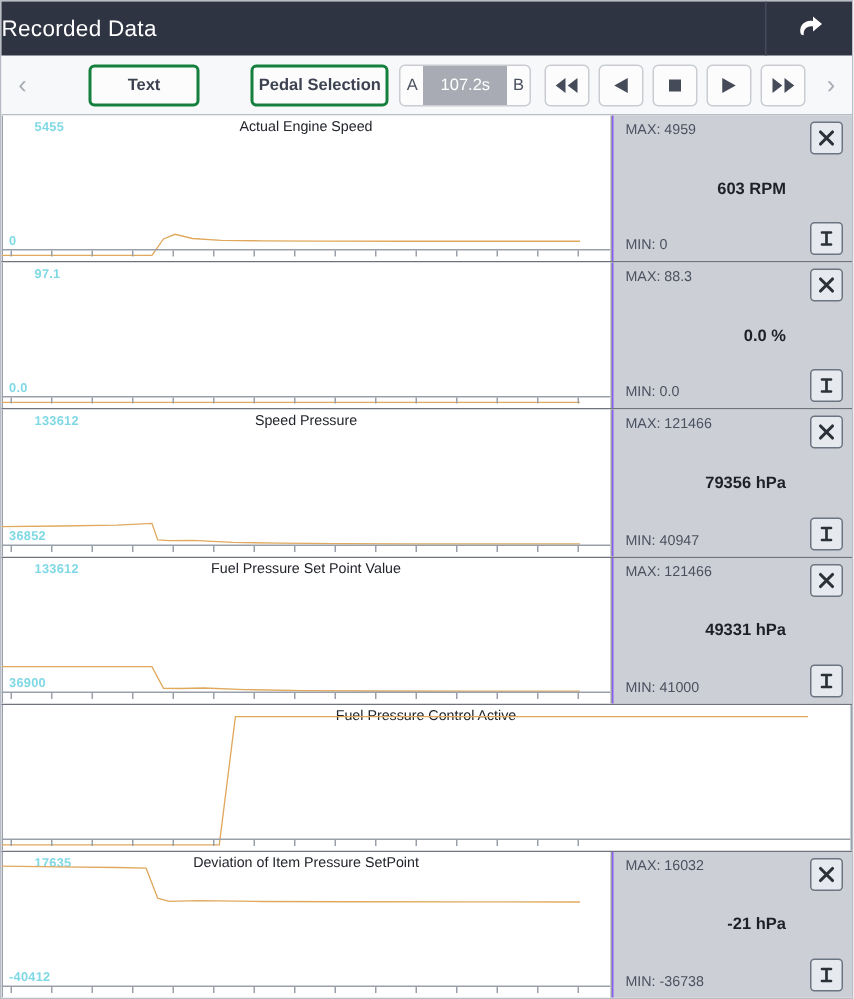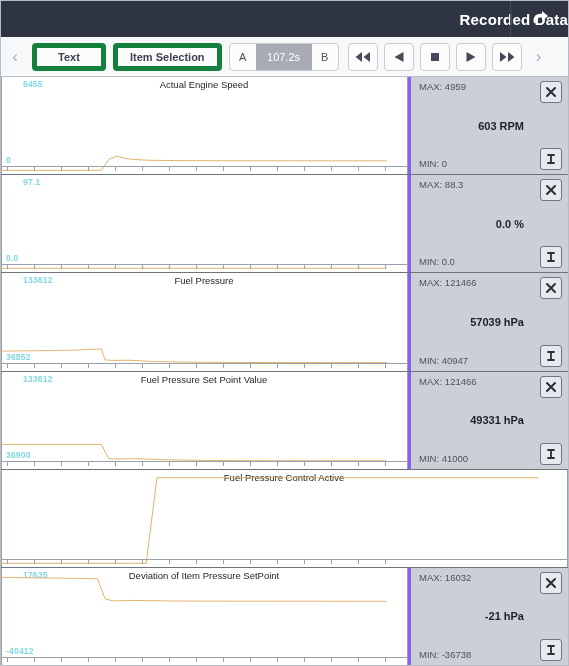--- a/index.html
+++ b/index.html
@@ -12,46 +12,47 @@
   #app { width: 569px; height: 666px; display: flex; flex-direction: column;
          border: 1px solid #b8bcc4; background:#fff; }
 
   
   .header {
     height: 36px; flex: 0 0 36px;
     background: #2f3442;
     display: flex; align-items: center; position: relative;
   }
   .header-title {
-    position:absolute; left:0; right:0; text-align:right;
-    color:#ffffff; font-size:15px; font-weight:bold; letter-spacing:.2px;
+    position:absolute; left:0; right:0; text-align:left;
+    color:#ffffff; font-size:15px; font-weight:normal; letter-spacing:.2px;
   }
   .header-right {
     position:absolute; right:0; top:0; bottom:0; width:58px;
     display:flex; align-items:center; justify-content:center;
     border-left:1px solid #444b5c;
   }
   .ico-return { width:24px; height:20px; display:block; }
 
   
   .toolbar {
     height: 40px; flex: 0 0 40px;
     background:#f7f8f9; border-bottom:1px solid #b9bdc5;
     display:flex; align-items:center; padding:0 4px; gap:7px;
   }
   .chev {
     width:20px; flex:0 0 20px; text-align:center;
     color:#a9adb6; font-size:17px; line-height:1; user-select:none;
   }
   .tbtn {
     height:28px; min-width:74px; padding:0 12px;
-    background:#fcfcfd; border:5px solid #15803d; border-radius:4px;
+    background:#fcfcfd; border:2px solid #15803d; border-radius:4px;
     font-size:11px; font-weight:bold; color:#3c4250;
     display:flex; align-items:center; justify-content:center;
     white-space:nowrap;
+    margin-left:27px;
   }
   .tbtn.wide { min-width:92px; }
   .abseg {
     height:28px; display:flex; align-items:stretch;
     border:1px solid #c9ccd3; border-radius:4px; background:#fcfcfd;
     overflow:hidden;
   }
   .abseg .ab {
     width:26px; display:flex; align-items:center; justify-content:center;
     font-size:11px; color:#4a505e;
@@ -97,21 +98,21 @@
     border-top:1px solid #9aa0aa;
   }
   .axis i {
     position:absolute; top:0; width:1px; height:4px; background:#9aa0aa;
     display:block;
   }
   .ygrid { position:absolute; left:0; top:0; bottom:0; width:1px; background:#9aa0aa; }
 
   .info {
     flex:0 0 160px; background:#ccd0d6; position:relative;
-    border-left:3px solid #8b5cf6;
+    border-left:1px solid #8b5cf6;
   }
   .info .mx {
     position:absolute; top:4px; left:8px; font-size:9.5px; color:#4b5160;
   }
   .info .mn {
     position:absolute; bottom:5px; left:8px; font-size:9.5px; color:#4b5160;
   }
   .info .cur {
     position:absolute; left:8px; right:44px; top:50%;
     transform:translateY(-50%); text-align:right;
@@ -139,21 +140,21 @@
           <path d="M6 14 C4 9, 8 4, 14 5 L14 2 L20 7 L14 12 L14 8.6 C10 8, 7.5 10.5, 7.8 14.5 Z" fill="#ffffff"></path>
         </svg>
       </span>
     </div>
   </div>
 
   <div class="toolbar">
     <div class="chev">‹</div>
 
     <div class="tbtn">Text</div>
-    <div class="tbtn wide">Item Selection</div>
+    <div class="tbtn wide">Pedal Selection</div>
 
     <div class="abseg">
       <div class="ab">A</div>
       <div class="time">107.2s</div>
       <div class="ab">B</div>
     </div>
 
     <div class="transport">
       <div class="tctl">
         <span>
@@ -287,21 +288,21 @@
               <svg viewBox="0 0 14 14" width="14" height="14">
                 <path d="M4 3 L10 3 M4 11 L10 11 M7 3 L7 11" stroke="#2b3039" stroke-width="1.8" stroke-linecap="round"></path>
               </svg>
             </span>
           </div>
         </div>
       </div>
       <div class="panel">
         <div class="plot">
           <div class="ygrid"></div>
-          <div class="plot-title">Fuel Pressure</div>
+          <div class="plot-title">Speed Pressure</div>
           <div class="ylab top">133612</div>
           <div class="ylab bot">36852</div>
           <svg class="trace" viewBox="0 0 100 100" preserveAspectRatio="none">
             <polyline points="0.00,80.40 9.50,79.95 19.00,79.31 24.70,78.13 25.65,89.50 27.55,89.95 31.35,89.77 38.00,91.14 45.60,91.68 55.10,92.05 66.50,92.14 80.75,92.18 95.00,92.23" fill="none" stroke="#e0a95d" stroke-width="0.9" vector-effect="non-scaling-stroke"></polyline>
           </svg>
           <div class="axis">
             <i style="left: 6px;"></i>
             <i style="left: 33px;"></i>
             <i style="left: 60px;"></i>
             <i style="left: 87px;"></i>
@@ -313,21 +314,21 @@
             <i style="left: 249px;"></i>
             <i style="left: 276px;"></i>
             <i style="left: 303px;"></i>
             <i style="left: 330px;"></i>
             <i style="left: 357px;"></i>
             <i style="left: 384px;"></i>
           </div>
         </div>
         <div class="info">
           <div class="mx">MAX: 121466</div>
-          <div class="cur">57039 hPa</div>
+          <div class="cur">79356 hPa</div>
           <div class="mn">MIN: 40947</div>
           <div class="sqbtn close">
             <span>
               <svg viewBox="0 0 14 14" width="14" height="14">
                 <path d="M3 3 L11 11 M11 3 L3 11" stroke="#2b3039" stroke-width="2.1" stroke-linecap="round"></path>
               </svg>
             </span>
           </div>
           <div class="sqbtn cursor">
             <span>

